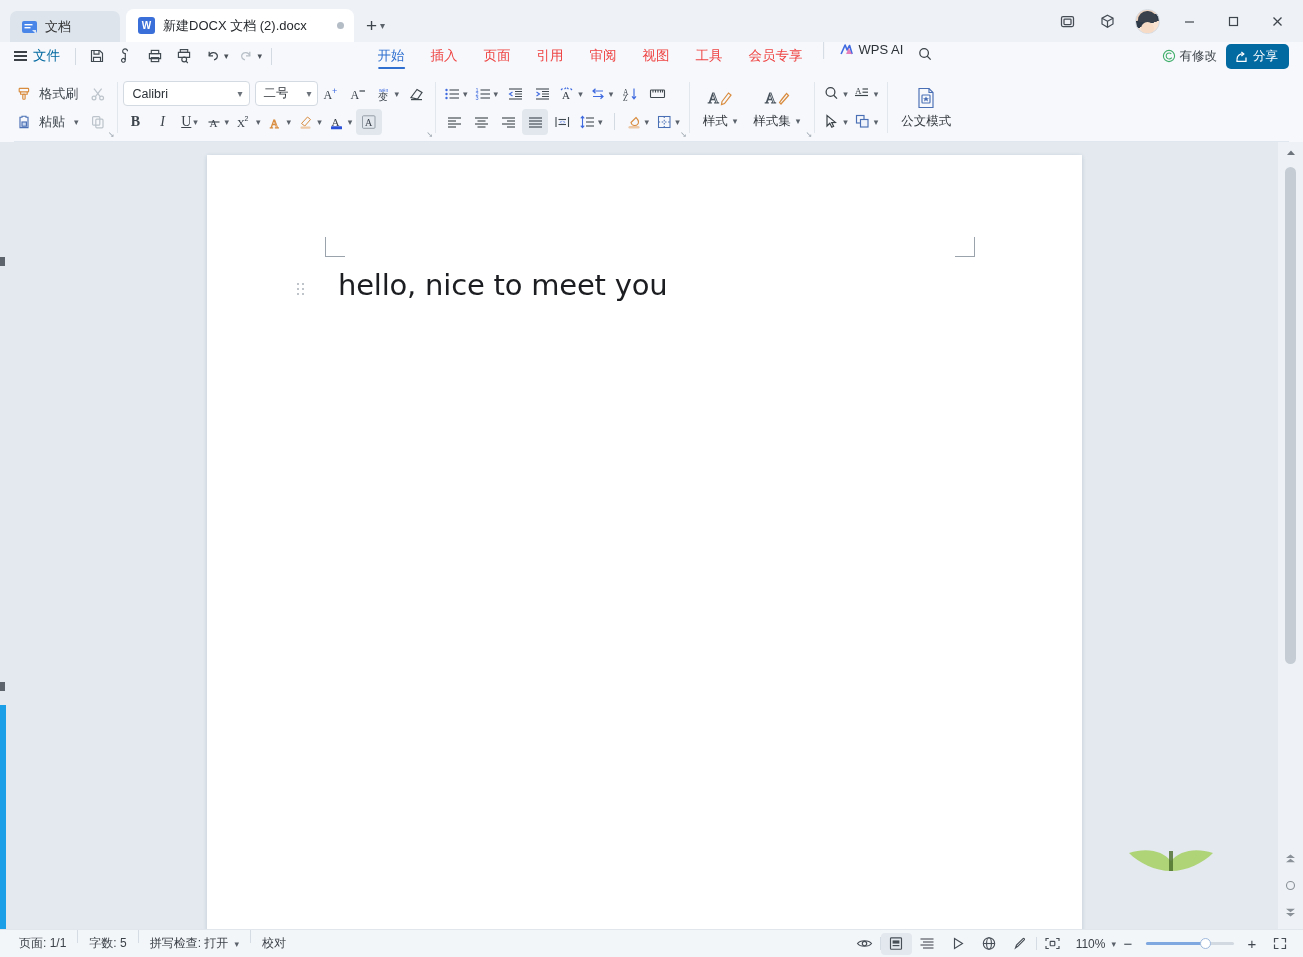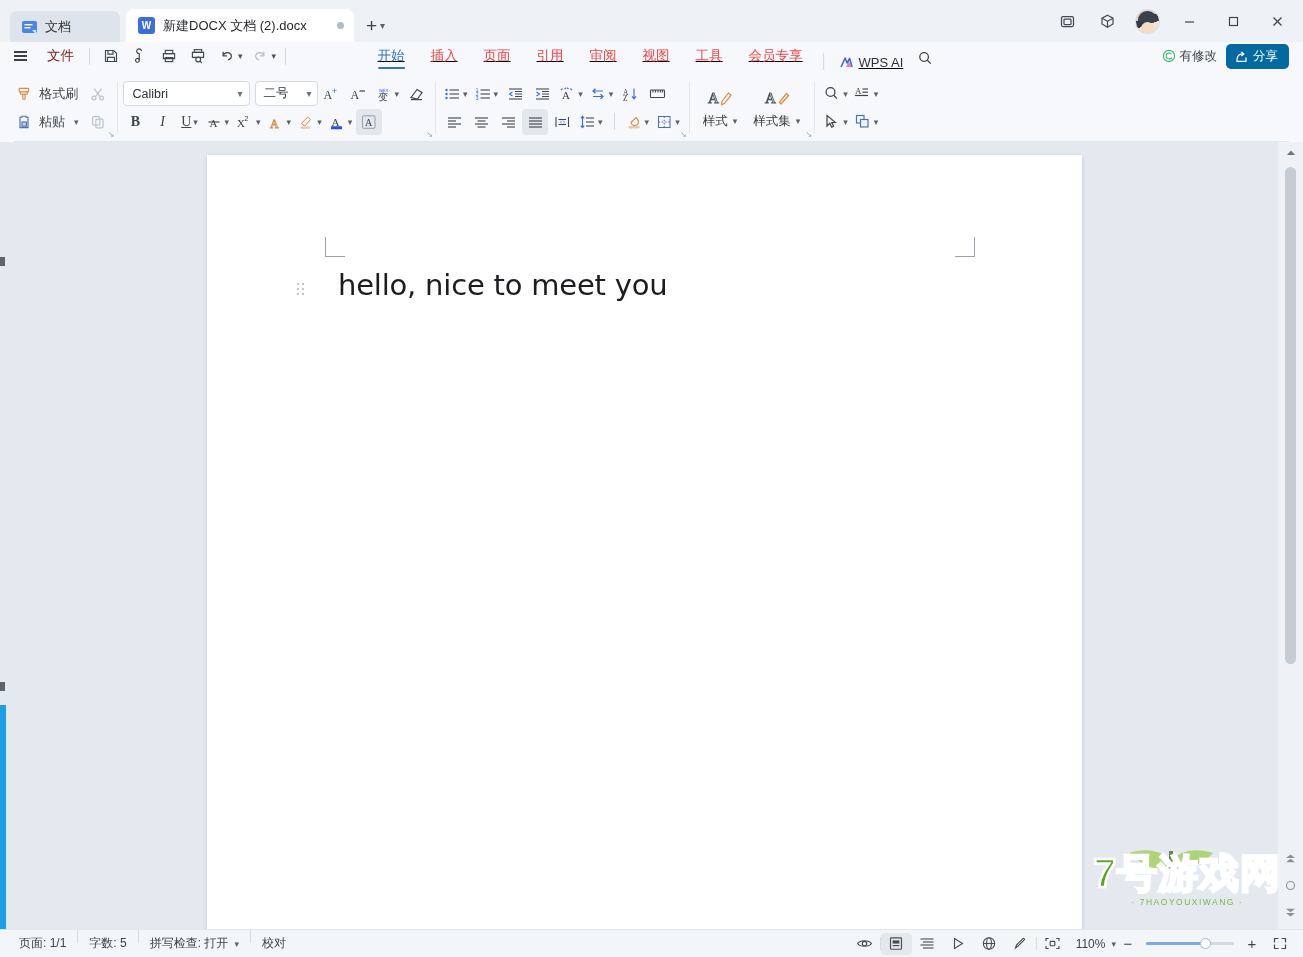--- a/index.html
+++ b/index.html
@@ -94,40 +94,39 @@
 
   
   .menubar {
     height: 28px; flex: 0 0 28px;
     background: #f6f8fb;
     display: flex; align-items: center;
     padding: 0 8px;
     position: relative;
   }
   .mb-file {
-    display: flex; align-items: center; gap: 20px;
-    font-size: 13.5px; color: #7f1d1d; padding: 0 8px 0 6px;
+    display: flex; align-items: center; gap: 6px;
+    font-size: 13.5px; color: #0369a1; padding: 0 8px 0 6px;
   }
   .hamburger { display: inline-flex; flex-direction: column; gap: 2.5px; }
   .hamburger i { display:block; width: 13px; height: 1.5px; background: #3b4147; }
   .vdiv { width: 1px; height: 17px; background: #d3dae2; margin: 0 7px; }
   .qa-row { display: flex; align-items: center; gap: 2px; }
   .qa-btn {
     width: 27px; height: 24px;
     display: flex; align-items: center; justify-content: center;
     color: #3f464e;
   }
   .qa-btn.dim { color: #b9c0c8; }
   .qa-caret { font-size: 9px; color: #4a5159; margin-left: -4px; margin-right: 2px; }
 
   .tabs-main {
     position: absolute; left: 50%; transform: translateX(-50%);
-    display: flex; align-items: flex-end; gap: 0px;
+    display: flex; align-items: flex-start; gap: 0px;
     height: 28px;
-    text-decoration: underline;
   }
   .rtab {
     font-size: 13.5px; color: #ef4444;
     padding: 0 13px; height: 28px;
     display: flex; align-items: center; position: relative;
     white-space: nowrap;
   }
   .rtab.active { color: #2f6fd0; font-weight: normal; }
   .rtab.active::after {
     content:""; position: absolute; left: 13px; right: 13px; bottom: 1px;
@@ -839,20 +838,33 @@
         <div class="btn">
           <svg width="18" height="17" viewBox="0 0 18 17" fill="none" stroke="#4a6fb5" stroke-width="1.15">
             <rect x="2.5" y="2.5" width="7.5" height="7.5"></rect>
             <rect x="6.5" y="6.5" width="7.5" height="7.5" fill="#eef3fb"></rect>
           </svg>
           <span class="cd">▾</span>
         </div>
       </div>
     </div>
 
+    <div class="grp">
+      <div class="bigbtn">
+        <svg width="26" height="24" viewBox="0 0 26 24" fill="none" stroke="#4a6fb5" stroke-width="1.15">
+          <path d="M6 2.5 h10 l4 4 v15 h-14 z"></path>
+          <path d="M16 2.5 v4 h4"></path>
+          <rect x="9" y="9" width="8" height="8" rx="0.8"></rect>
+          <path d="M13 10.5 L14 12.3 L16 12.3 L14.4 13.5 L15 15.4 L13 14.2 L11 15.4 L11.6 13.5 L10 12.3 L12 12.3 Z" fill="#4a6fb5" stroke="none"></path>
+        </svg>
+        <span class="lbl">
+          <span>公文模式</span>
+        </span>
+      </div>
+    </div>
   </div>
 
   <div class="workspace">
 
     <div class="leftstrip">
       <div class="mark" style="top:115px"></div>
       <div class="mark" style="top:540px"></div>
       <div class="accent"></div>
     </div>
 
@@ -870,24 +882,20 @@
         </div>
         <div class="doctext">hello, nice to meet you</div>
       </div>
 
 
       <svg class="wm-leaf" width="92" height="40" viewBox="0 0 92 40">
         <path d="M46 34 C30 34 14 26 4 16 C22 10 38 14 46 24 C54 14 70 10 88 16 C78 26 62 34 46 34 Z" fill="#a8d26a" opacity=".9"></path>
         <path d="M44 34 L44 14 L48 14 L48 34 Z" fill="#4a6b2a" opacity=".8"></path>
       </svg>
 
-      <div class="wm-7h">
-        <div class="t7">7号游戏网</div>
-        <div class="t7sub">· 7HAOYOUXIWANG ·</div>
-      </div>
 
       <div class="vscroll">
         <div class="vs-btn">
           <svg width="10" height="10" viewBox="0 0 10 10" fill="#6d747b">
               <path d="M5 2.5 L9 7 L1 7 Z"></path>
             </svg>
         </div>
         <div class="vs-track">
           <div class="vs-thumb"></div>
         </div>

